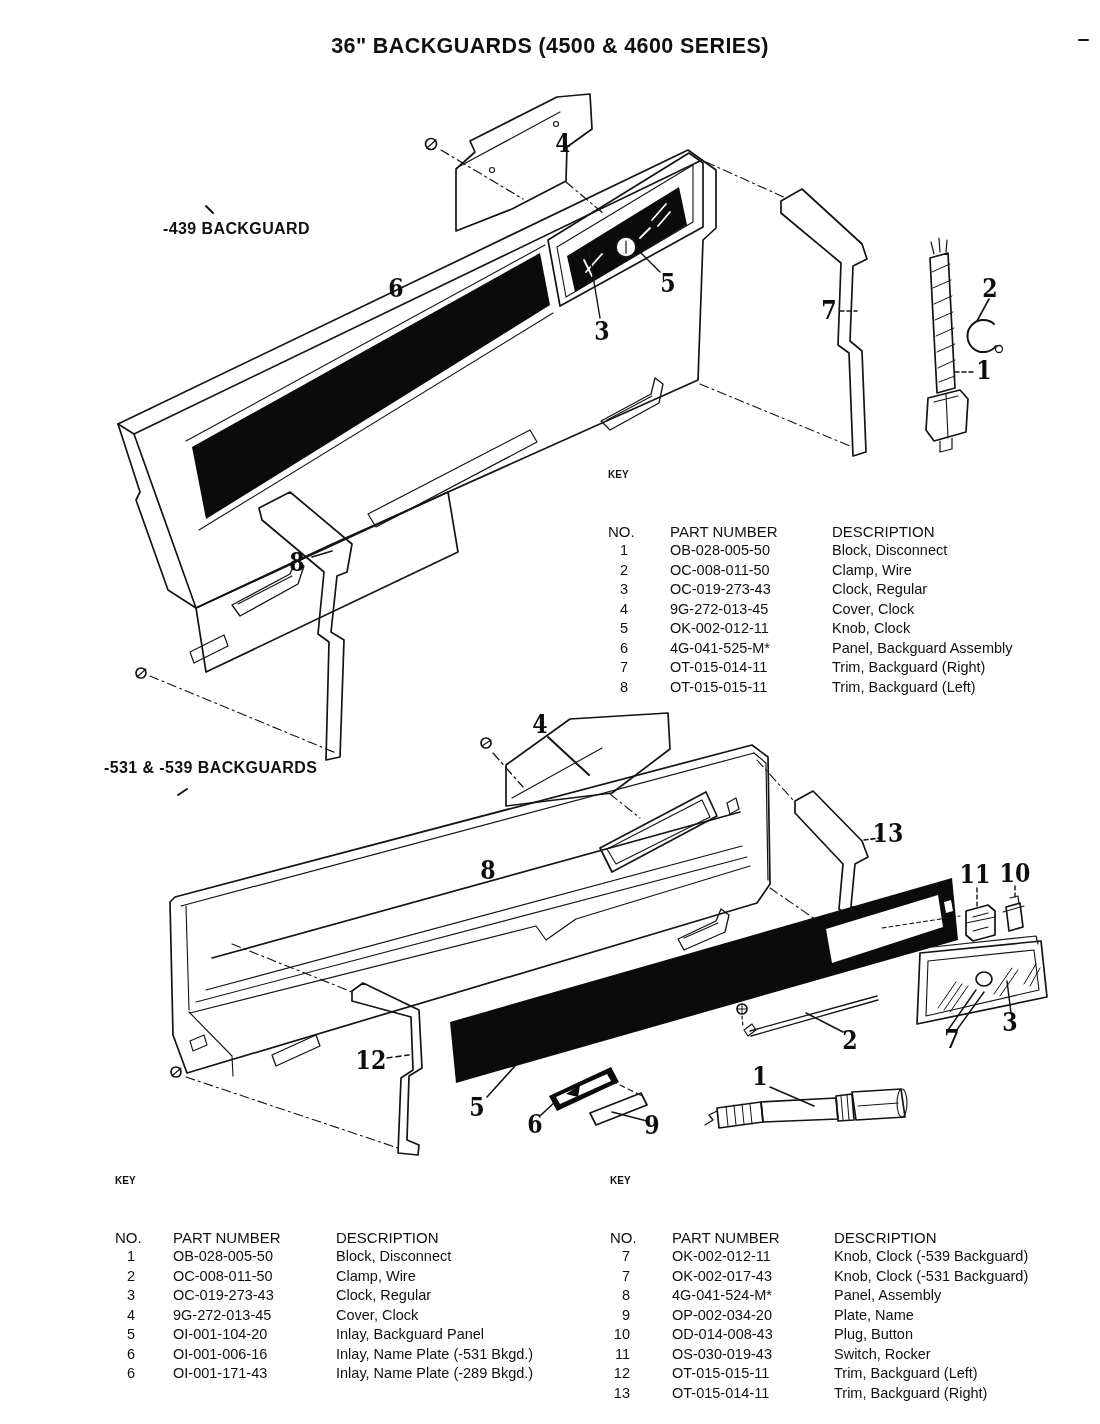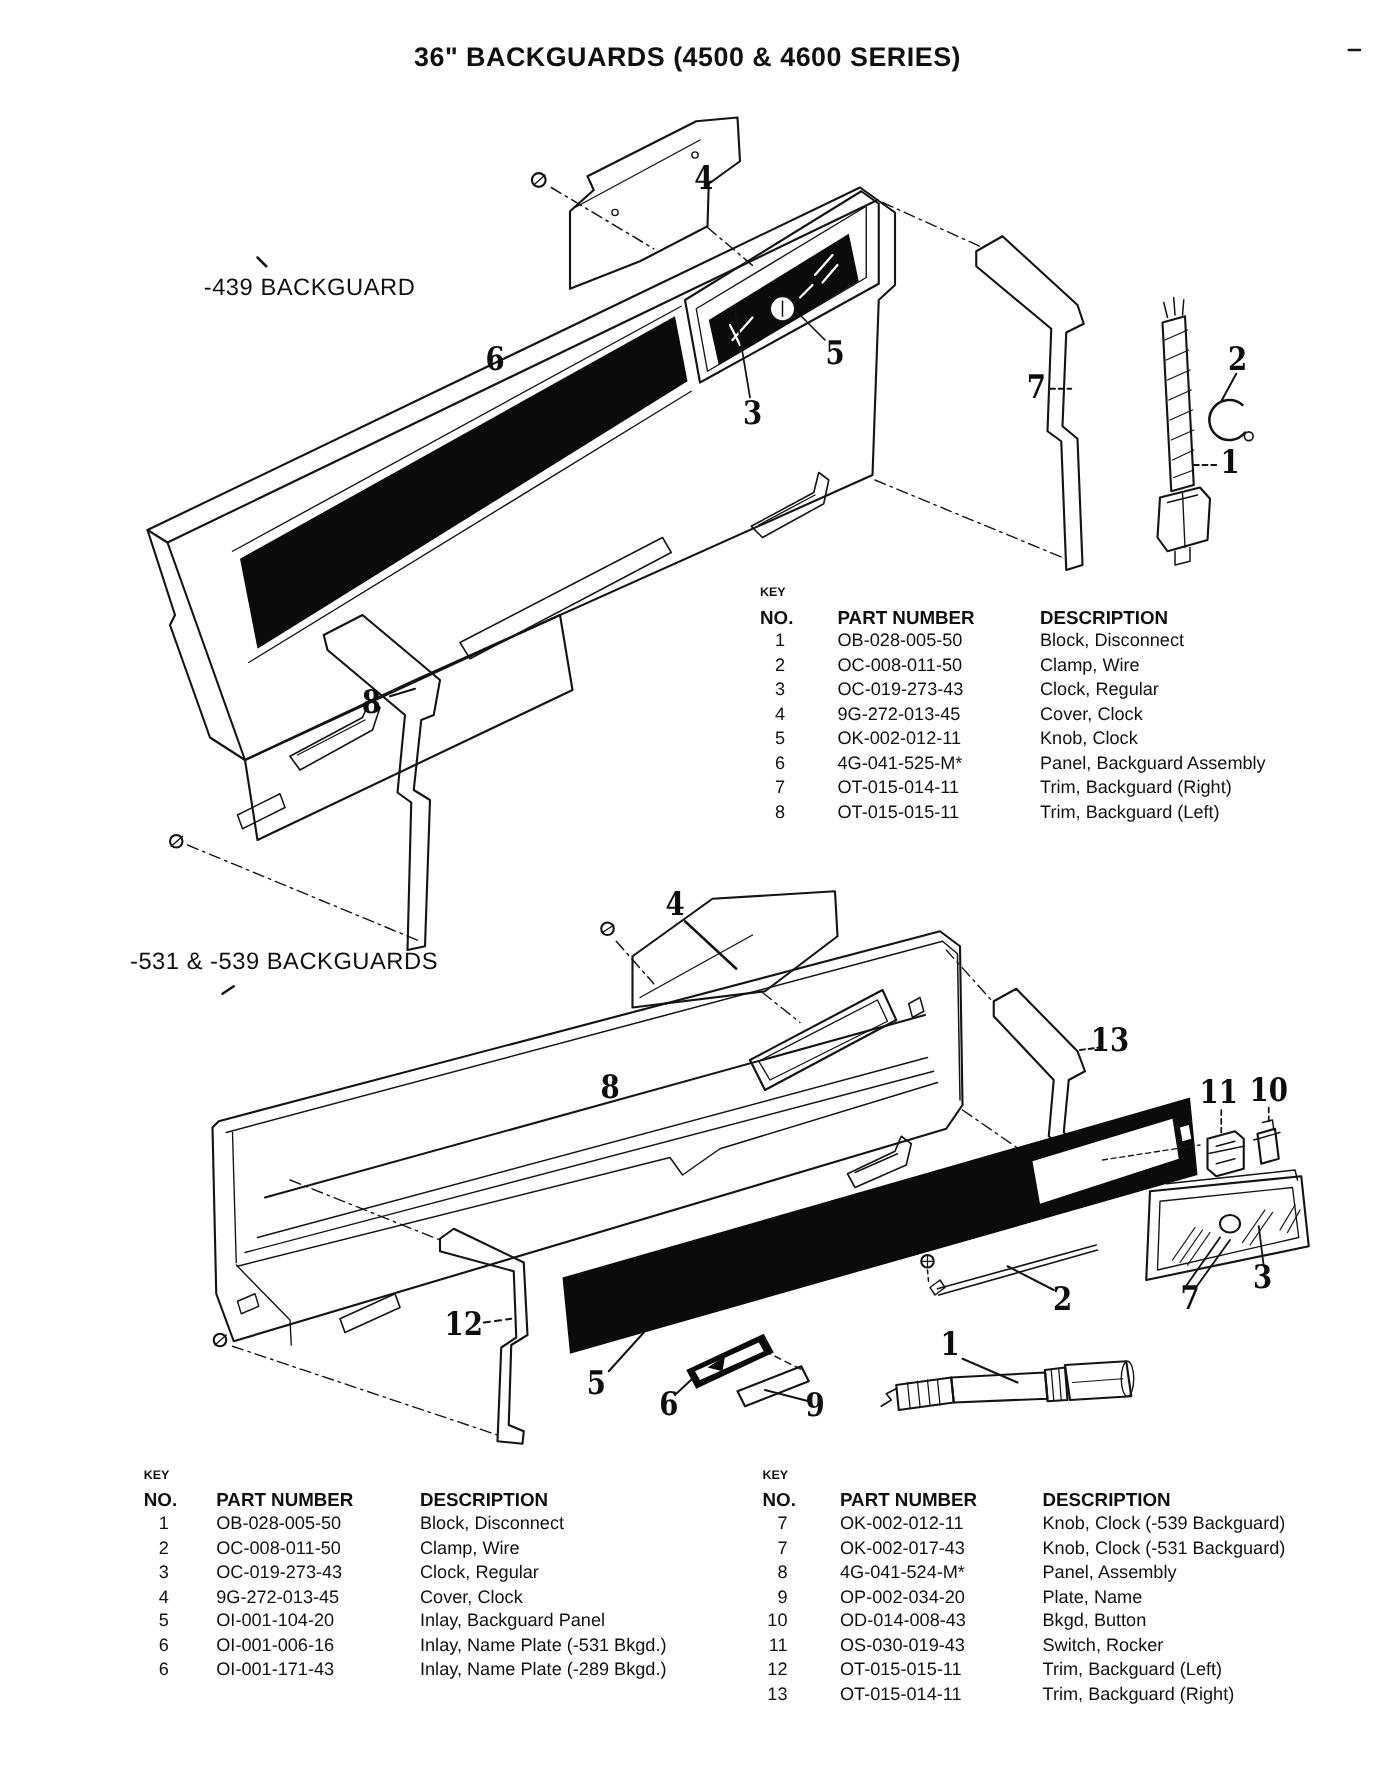--- a/index.html
+++ b/index.html
@@ -2,33 +2,33 @@
 <html><head>
 <meta charset="utf-8">
 <style>
   html,body{margin:0;padding:0;background:#fff;}
   body{width:1100px;height:1424px;position:relative;overflow:hidden;
        font-family:"Liberation Sans",sans-serif;color:#101010;}
   #art{position:absolute;left:0;top:0;z-index:1;}
   .overlay{position:absolute;left:0;top:0;width:1100px;height:1424px;z-index:2;}
   .page-title{position:absolute;left:0;right:0;top:34px;text-align:center;
       font-size:21.5px;font-weight:bold;letter-spacing:.4px;}
-  .section-label{position:absolute;font-size:19px;font-weight:normal;letter-spacing:.4px;white-space:nowrap;}
+  .section-label{position:absolute;font-size:16px;font-weight:bold;letter-spacing:.4px;white-space:nowrap;}
   #label-439{left:163px;top:220px;}
   #label-531{left:104px;top:759px;}
   .callout{position:absolute;transform:translate(-50%,-50%) scaleX(.85);
       font-family:"DejaVu Serif",serif;font-weight:bold;font-size:26px;line-height:1;
       color:#0d0d0d;white-space:nowrap;}
   .key-table{position:absolute;font-size:14.5px;line-height:19.5px;}
   #ktable-0{left:608px;top:465px;width:460px;}
   #ktable-1{left:115px;top:1171px;width:470px;}
   #ktable-2{left:610px;top:1171px;width:470px;}
   .ktitle{font-weight:bold;font-size:10px;}
   .krow{display:flex;}
-  .krow.head{font-weight:bold;font-size:15px;}
+  .krow.head{font-weight:normal;font-size:15px;margin-top:37px;}
   .kno{width:20px;text-align:right;margin-right:42px;flex:none;}
   .kpart{width:162px;flex:none;}
   .kdesc{flex:1;}
   .t2 .kno{margin-right:38px;}
   .t2 .kpart{width:163px;}
   .krow.head .kno{text-align:left;}
 </style>
 </head>
 <body>
 
@@ -424,21 +424,21 @@
           <span class="kdesc">Panel, Assembly</span>
         </div>
         <div class="krow">
           <span class="kno">9</span>
           <span class="kpart">OP-002-034-20</span>
           <span class="kdesc">Plate, Name</span>
         </div>
         <div class="krow">
           <span class="kno">10</span>
           <span class="kpart">OD-014-008-43</span>
-          <span class="kdesc">Bkgd, Button</span>
+          <span class="kdesc">Plug, Button</span>
         </div>
         <div class="krow">
           <span class="kno">11</span>
           <span class="kpart">OS-030-019-43</span>
           <span class="kdesc">Switch, Rocker</span>
         </div>
         <div class="krow">
           <span class="kno">12</span>
           <span class="kpart">OT-015-015-11</span>
           <span class="kdesc">Trim, Backguard (Left)</span>

